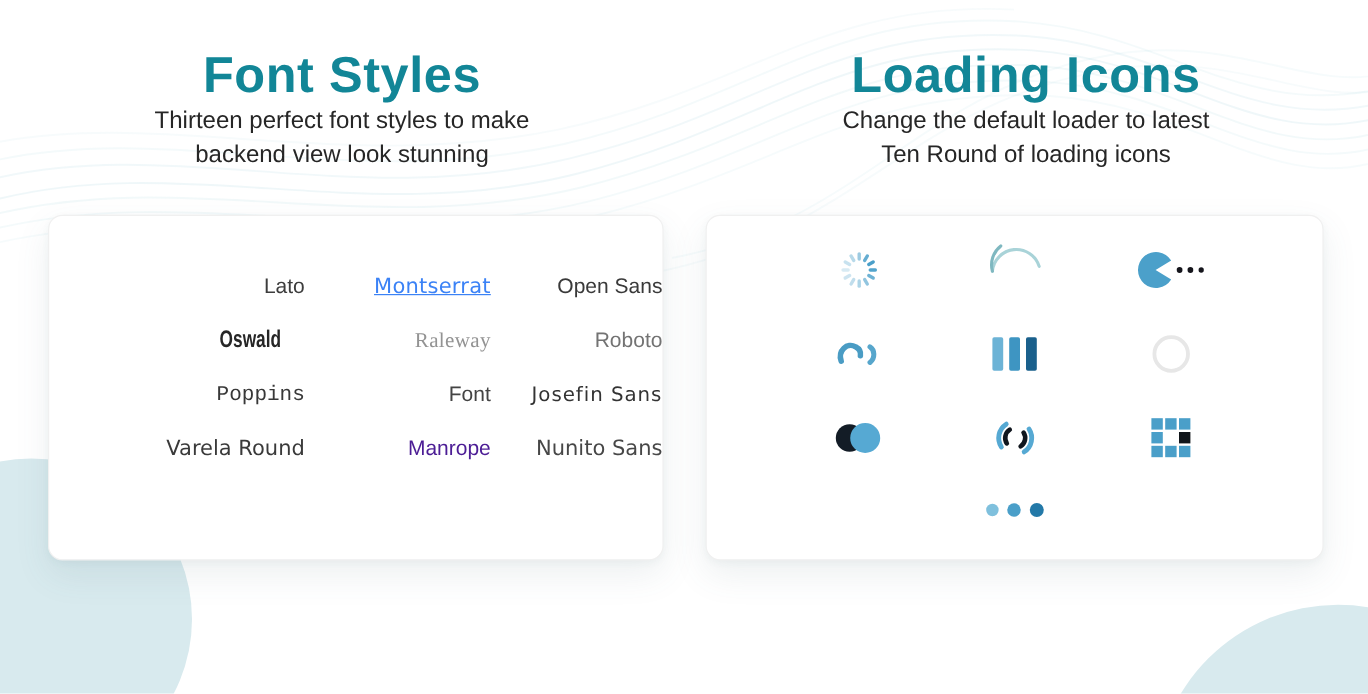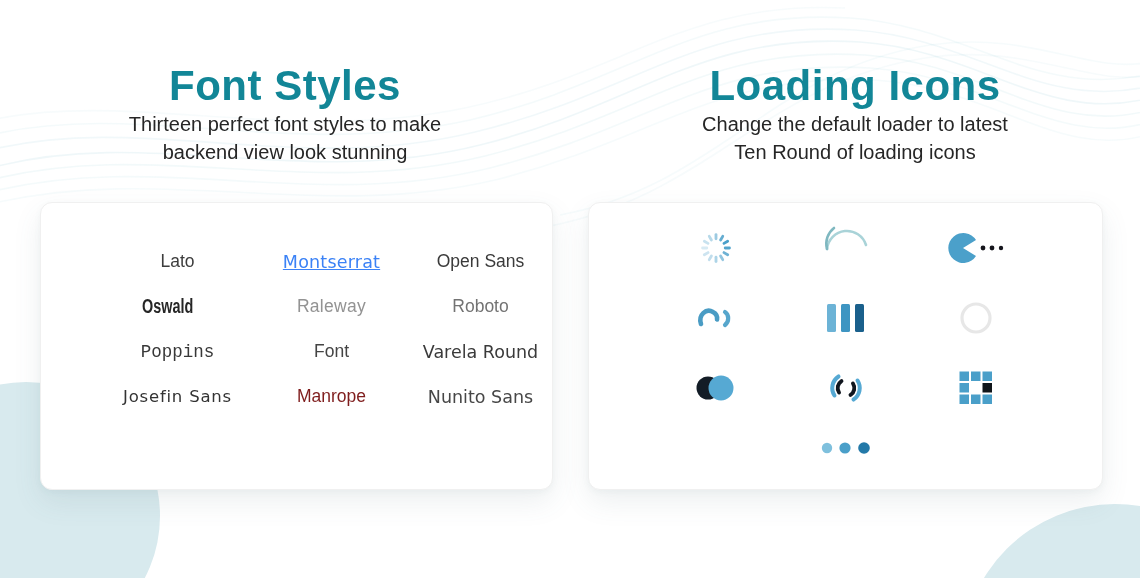--- a/index.html
+++ b/index.html
@@ -9,56 +9,56 @@
     background:#ffffff;
     position:relative;
     overflow:hidden;
   }
   .waves { position:absolute; top:0; left:0; width:1140px; height:240px; pointer-events:none; }
   .blob { position:absolute; border-radius:50%; background:#d8eaee; z-index:0; }
   .blob-left  { width:268px; height:268px; left:-108px; top:382px; }
   .blob-right { width:306px; height:306px; left:962px;  top:504px; }
 
   .columns { position:relative; z-index:2; display:flex; width:1140px; }
-  .section { width:570px; padding-top:62px; text-align:center; }
+  .section { width:570px; padding-top:39px; text-align:center; }
 
   .section-title {
     font-size:42px; font-weight:800; letter-spacing:0.5px;
     color:#128697;
   }
   .section-sub {
     margin-top:0; font-size:20px; line-height:28px; color:#262626;
   }
 
   .card {
     background:#ffffff; border:1px solid #f0f0f0; border-radius:12px;
     box-shadow:0 12px 28px rgba(80,110,120,0.10), 0 2px 6px rgba(80,110,120,0.05);
-    height:288px; margin-top:36px; text-align:center;
+    height:288px; margin-top:36px; text-align:right;
   }
   .fonts-card { width:513px; margin-left:40px; }
   .loaders-card { width:515px; margin-left:18px; }
 
   
   .font-grid {
     display:grid; grid-template-columns:153px 155px auto;
     padding:36px 0 0 60px; grid-auto-rows:45px; align-items:center;
   }
   .font-item { font-size:17.5px; color:#3d3d3d; white-space:nowrap; }
   .f-lato         { font-family:"Liberation Sans",sans-serif; }
   .f-montserrat   { font-family:"DejaVu Sans",sans-serif; letter-spacing:.2px; color:#3b82f6;text-decoration:underline; }
   .f-open-sans    { font-family:"Liberation Sans",sans-serif; color:#3a3a3a; }
   .f-oswald       { font-family:"Liberation Sans",sans-serif; font-weight:700; display:inline-block; transform:scaleX(.72); transform-origin:left center; font-size:20px; color:#262626; }
-  .f-raleway      { font-family:Liberation Sans, sans-serif; color:#939393; letter-spacing:.3px; }
+  .f-raleway      { font-family:Liberation Serif, serif; color:#939393; letter-spacing:.3px; }
   .f-roboto       { font-family:"Liberation Sans",sans-serif; color:#737373; }
   .f-poppins      { font-family:Liberation Mono, monospace; color:#383838; }
   .f-rubik        { font-family:"Liberation Sans",sans-serif; font-weight:600; color:#303030; }
   .f-inter        { font-family:"Liberation Sans",sans-serif; color:#444; }
   .f-josefin-sans { font-family:"DejaVu Sans",sans-serif; font-size:16.5px; letter-spacing:.8px; color:#333; }
   .f-varela-round { font-family:"DejaVu Sans",sans-serif; color:#3a3a3a; }
-  .f-manrope      { font-family:"Liberation Sans",sans-serif; color:#7f1d1d; }
+  .f-manrope      { font-family:"Liberation Sans",sans-serif; color:#4c1d95; }
   .f-nunito-sans  { font-family:"DejaVu Sans",sans-serif; color:#474747; }
 
   
   .loader-grid {
     display:grid; grid-template-columns:130px 130px 130px;
     grid-auto-rows:70px; justify-content:center; padding-top:10px;
   }
   .loader-cell { display:flex; align-items:center; justify-content:center; }
   .loader-dots-row { display:flex; justify-content:center; margin-top:18px; }
 </style>
@@ -93,22 +93,22 @@
     <div class="card fonts-card">
       <div class="font-grid" id="font-grid">
           <div><span class="font-item f-lato">Lato</span></div>
           <div><span class="font-item f-montserrat">Montserrat</span></div>
           <div><span class="font-item f-open-sans">Open Sans</span></div>
           <div><span class="font-item f-oswald">Oswald</span></div>
           <div><span class="font-item f-raleway">Raleway</span></div>
           <div><span class="font-item f-roboto">Roboto</span></div>
           <div><span class="font-item f-poppins">Poppins</span></div>
           <div><span class="font-item f-inter">Font</span></div>
+          <div><span class="font-item f-josefin-sans">Josefin Sans</span></div>
           <div><span class="font-item f-varela-round">Varela Round</span></div>
-          <div><span class="font-item f-josefin-sans">Josefin Sans</span></div>
           <div><span class="font-item f-manrope">Manrope</span></div>
           <div><span class="font-item f-nunito-sans">Nunito Sans</span></div>
         </div>
     </div>
   </div>
 
   <div class="section">
     <div class="section-title">Loading Icons</div>
     <div class="section-sub">
       <span>Change the default loader to latest</span><br>

